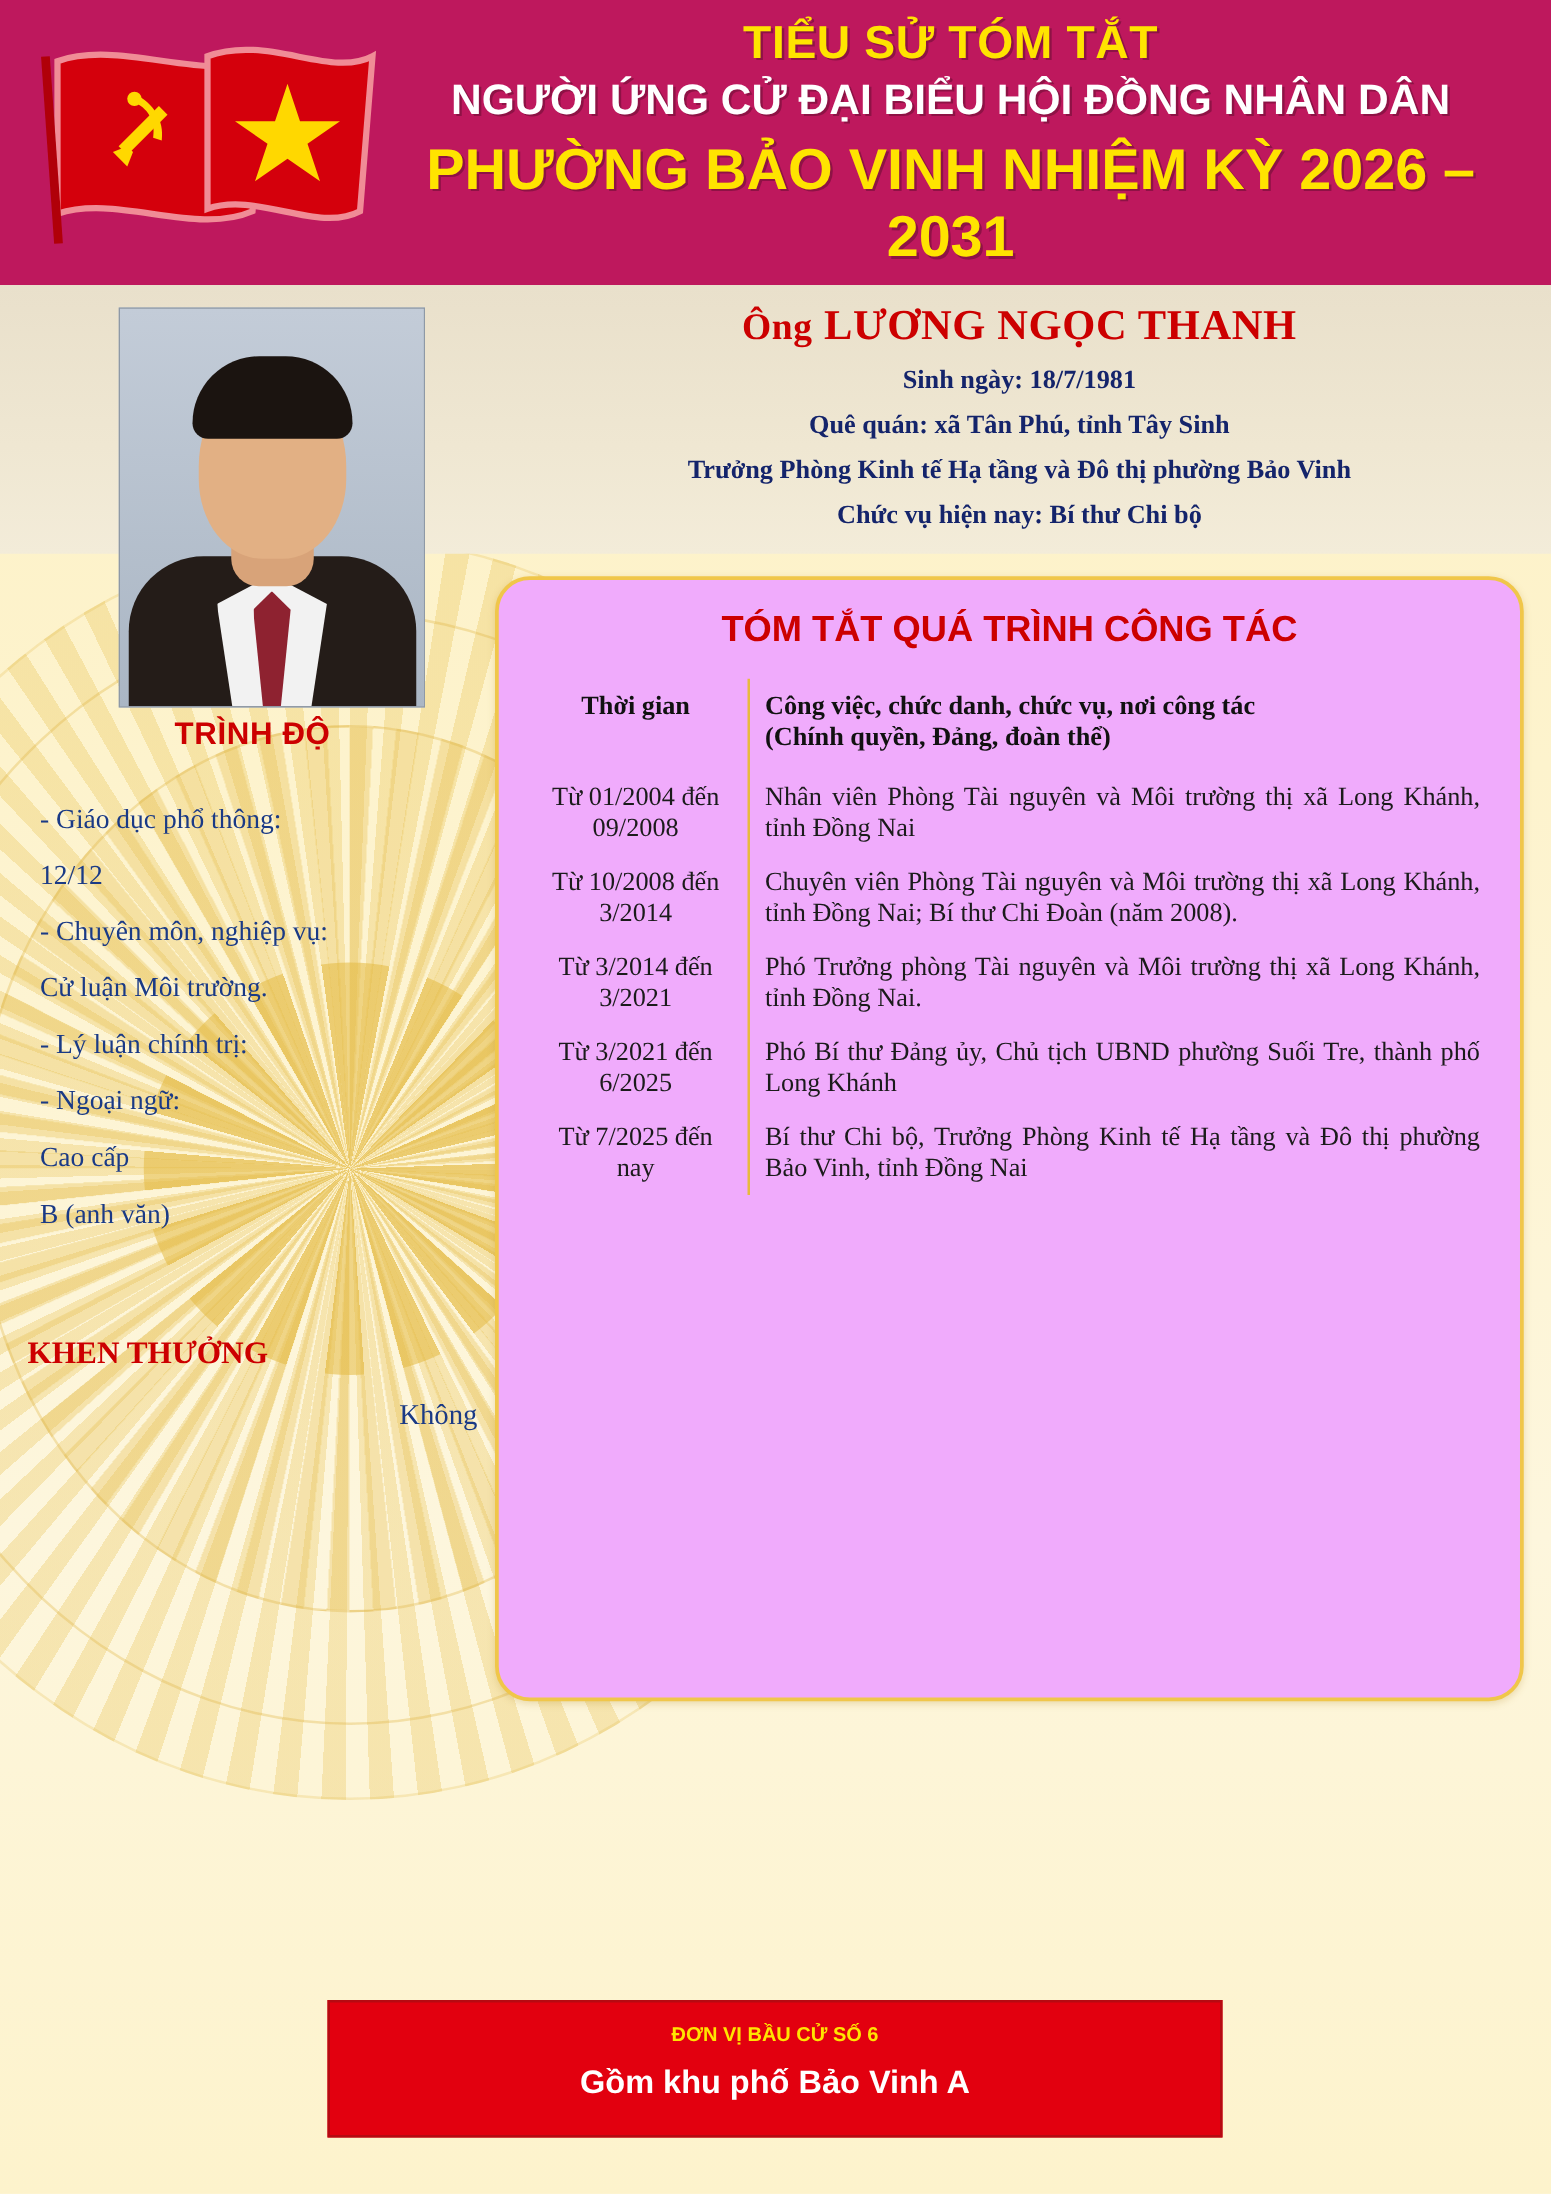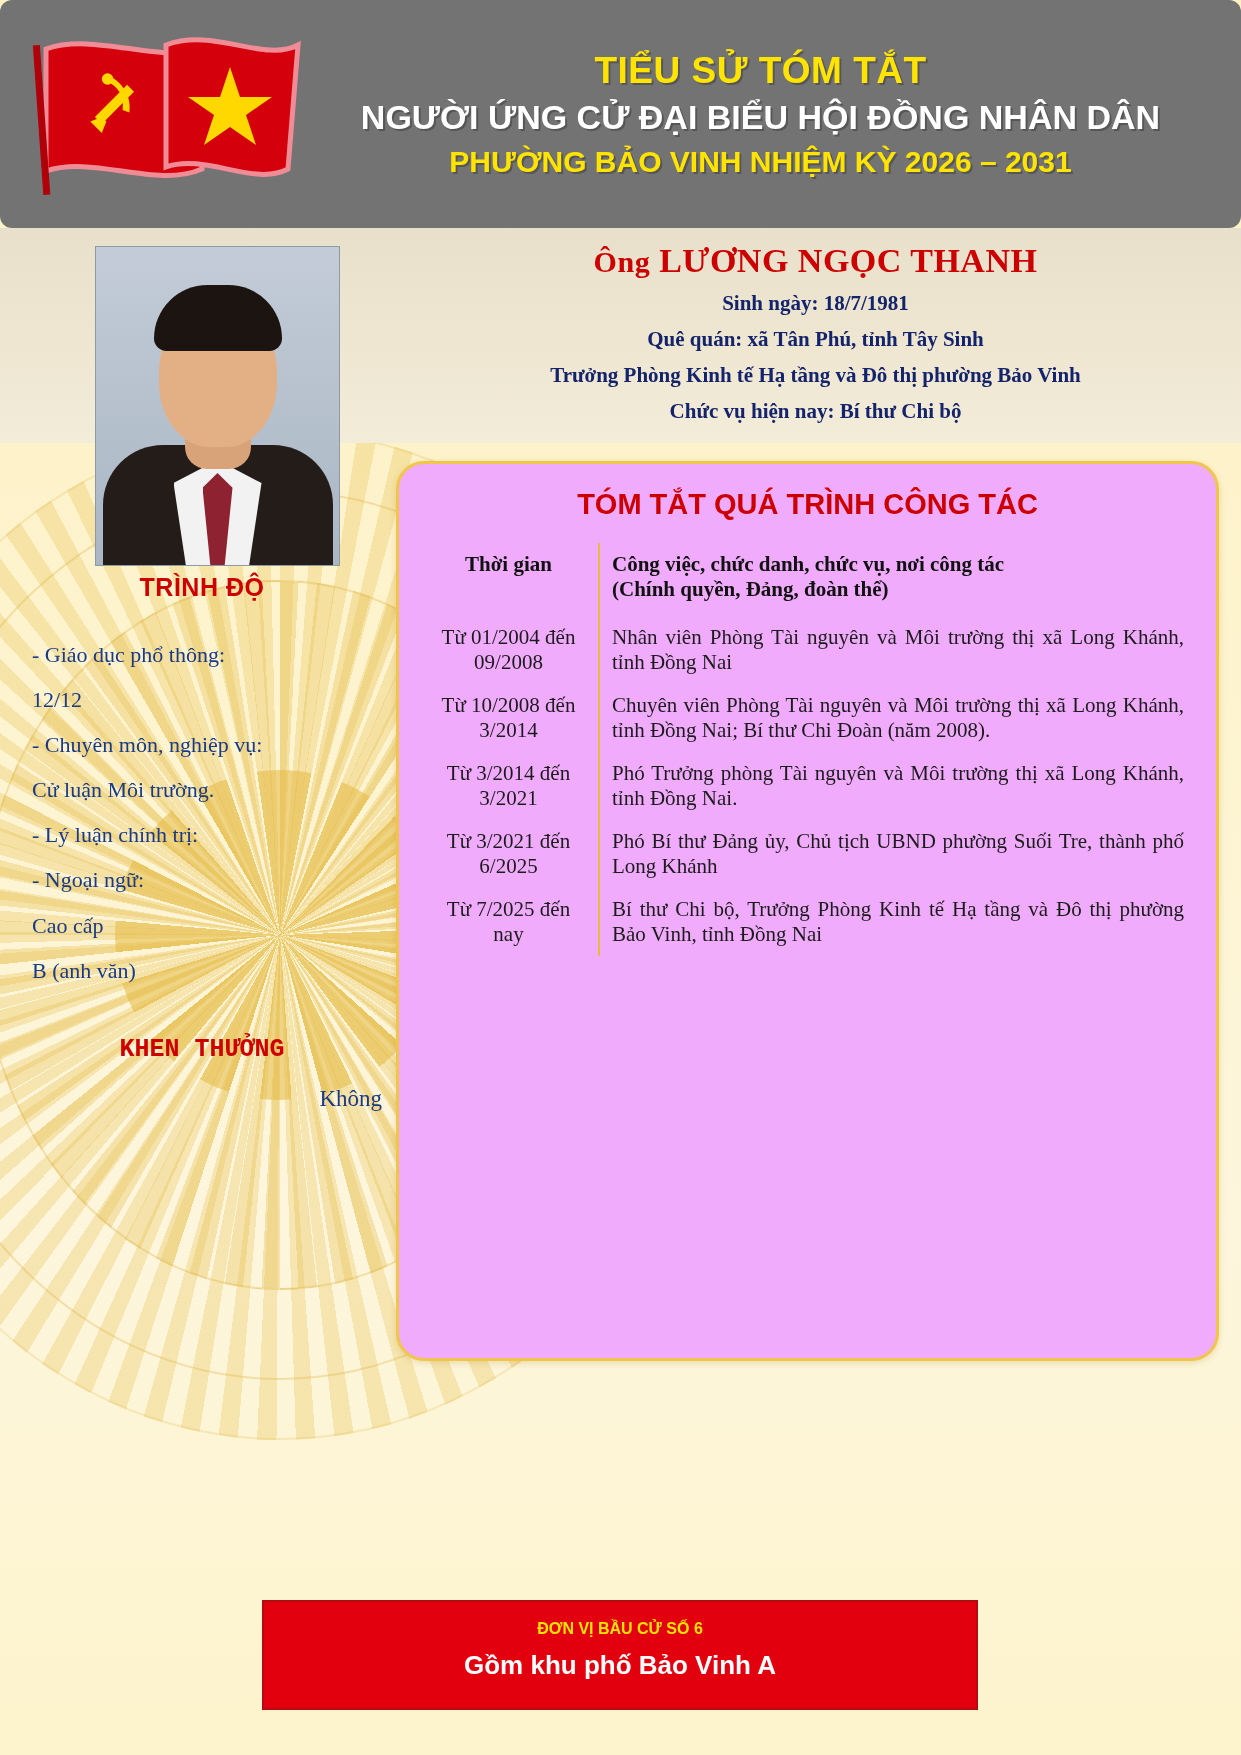--- a/index.html
+++ b/index.html
@@ -60,46 +60,45 @@
     border-radius:50%;
     background: repeating-conic-gradient(from 0deg at 50% 50%,
       rgba(228,186,66,0.55) 0deg 11deg, rgba(253,243,205,0) 11deg 22deg);
   }
 
   
   .header {
     position: relative;
     z-index: 3;
     height: 228px;
-    background: #737373;
+    background: #be185d;
     display: flex;
     align-items: center;
     padding: 0 16px;
-    border-radius: 12px;
   }
   .flags { width: 290px; height: 190px; position: relative; flex: 0 0 290px; }
   .header-titles {
     flex: 1;
     text-align: center;
     font-family: "Liberation Sans", sans-serif;
     color: #ffe400;
     padding-right: 10px;
   }
   .h-line1 {
     font-size: 37px; font-weight: bold; letter-spacing: .5px;
     text-shadow: 2px 2px 0 rgba(0,0,0,.25);
     margin-bottom: 6px;
   }
   .h-line2 {
     font-size: 34px; font-weight: bold; color:#fff;
     text-shadow: 2px 2px 0 rgba(0,0,0,.25);
     margin-bottom: 8px;
   }
   .h-line3 {
-    font-size: 30px; font-weight: bold; color:#ffe400;
+    font-size: 46px; font-weight: bold; color:#ffe400;
     text-shadow: 2px 2px 0 rgba(0,0,0,.25);
   }
 
   
   .band {
     position: relative;
     z-index: 3;
     height: 215px;
     background: linear-gradient(180deg,#e9e0cb 0%, #efe7d2 60%, #f3ecd9 100%);
     display: flex;
@@ -170,23 +169,23 @@
     color: #1a3a86;
   }
   .sec-title {
     font-family: "Liberation Sans", sans-serif;
     font-size: 25px; font-weight: bold; color: #cc0000;
     text-align: center; margin-bottom: 30px; letter-spacing: .5px;
   }
   .edu-list { padding-left: 10px; line-height: 2.05; }
   .edu-list div { white-space: pre-wrap; }
   .awards-title {
-    font-family: Liberation Mono, monospace;
+    font-family: Liberation Serif, serif;
     font-size: 25px; font-weight: bold; color: #cc0000;
-    text-align: center; margin: 42px 0 22px 0;
+    text-align: left; margin: 76px 0 22px 0;
   }
   .awards-val { text-align: right; font-size: 23px; color:#1a3a86; }
 
   
   .col-right { flex: 1; padding-left: 14px; }
   .card {
     background: #f0abfc;
     border: 3px solid #f0c64a;
     border-radius: 28px;
     padding: 18px 20px 26px 20px;

